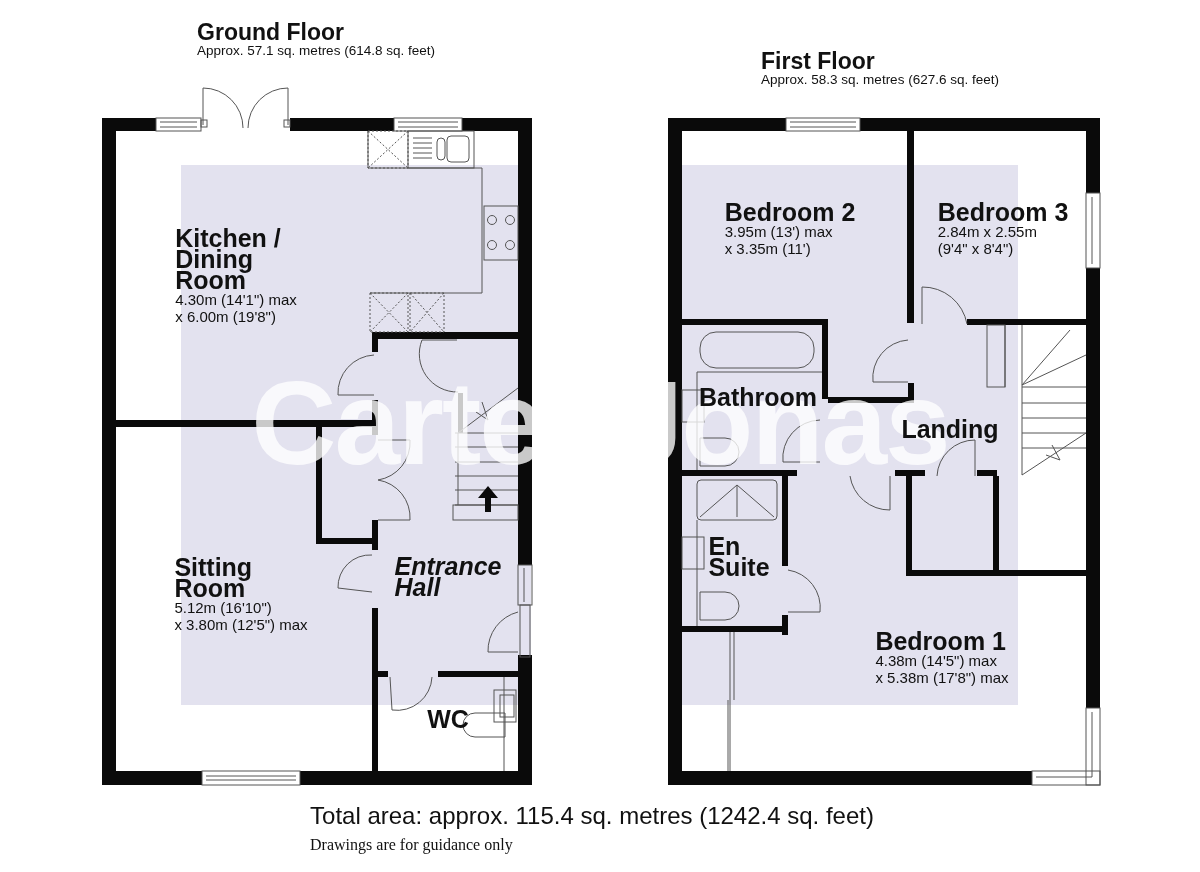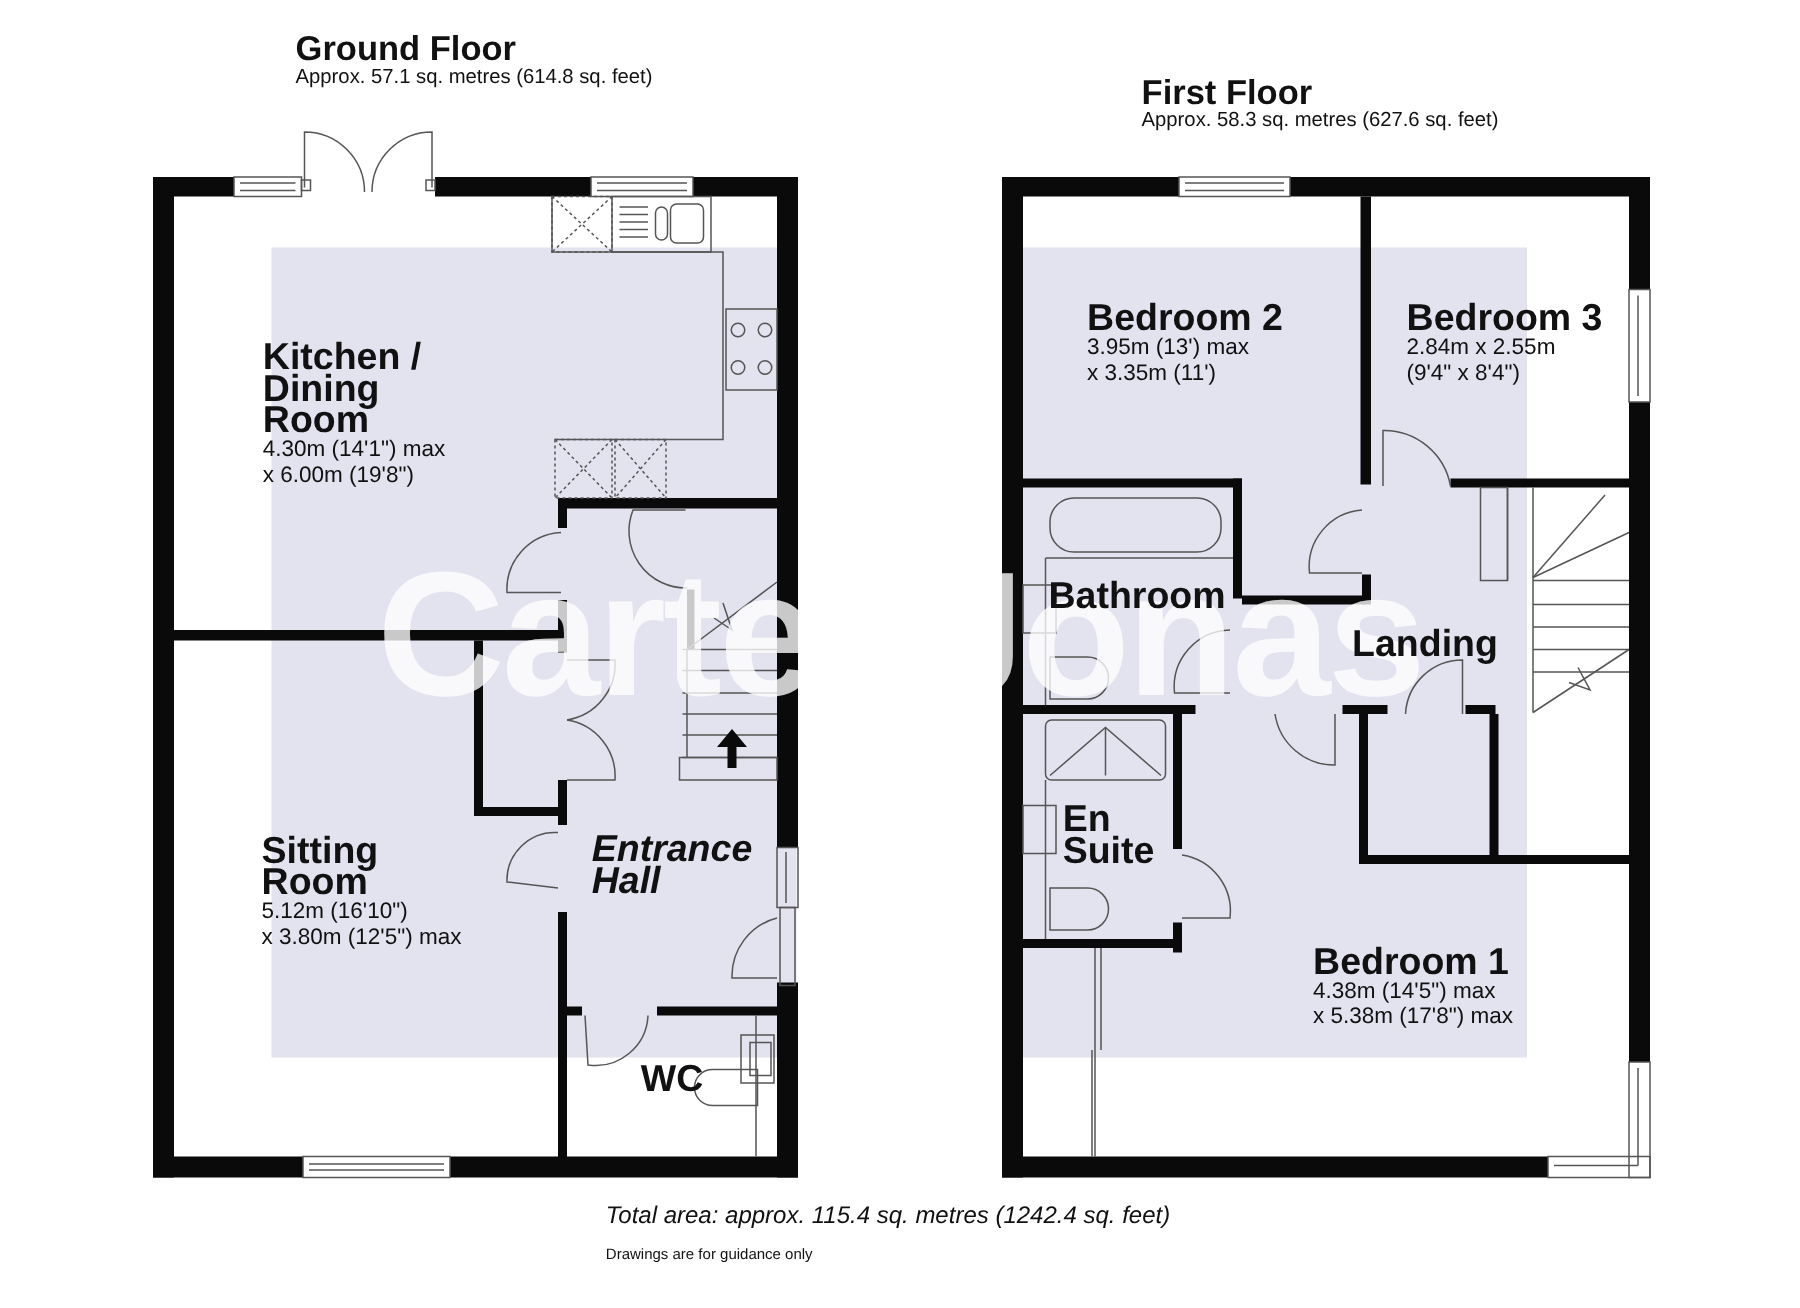--- a/index.html
+++ b/index.html
@@ -4,22 +4,22 @@
 <style>
   html, body { margin: 0; padding: 0; background: #ffffff; }
   body { width: 1200px; height: 872px; position: relative; overflow: hidden;
          font-family: "Liberation Sans", "DejaVu Sans", sans-serif; color: #111; }
   svg.plan { position: absolute; left: 0; top: 0; }
   .lbl { position: absolute; text-align: left; line-height: 1.05; white-space: nowrap; transform: translateX(-50%); }
   .floor-title { font-weight: bold; font-size: 23px; }
   .floor-sub { font-size: 13.5px; }
   .room-name { font-weight: bold; font-size: 25px; line-height: 21px; display: block; }
   .room-dim { font-size: 15px; line-height: 17px; display: block; }
-  .total { font-size: 16px; font-style: italic; }
-  .note { font-size: 10px; line-height: 14px; display: block; }
+  .total { font-size: 24px; }
+  .note { font-size: 16px; line-height: 14px; display: block; font-family: Liberation Serif, serif; }
   .wm { position: absolute; left: 600px; top: 355px; transform: translateX(-50%);
         font-size: 118px; font-weight: bold; color: rgba(255,255,255,0.78);
         letter-spacing: -2px; white-space: nowrap; pointer-events: none; }
 </style>
 </head>
 <body>
 
 <svg class="plan" width="1200" height="872" viewBox="0 0 1200 872">
 
   <rect x="181" y="165" width="350" height="540" fill="#e3e2ef"></rect>

